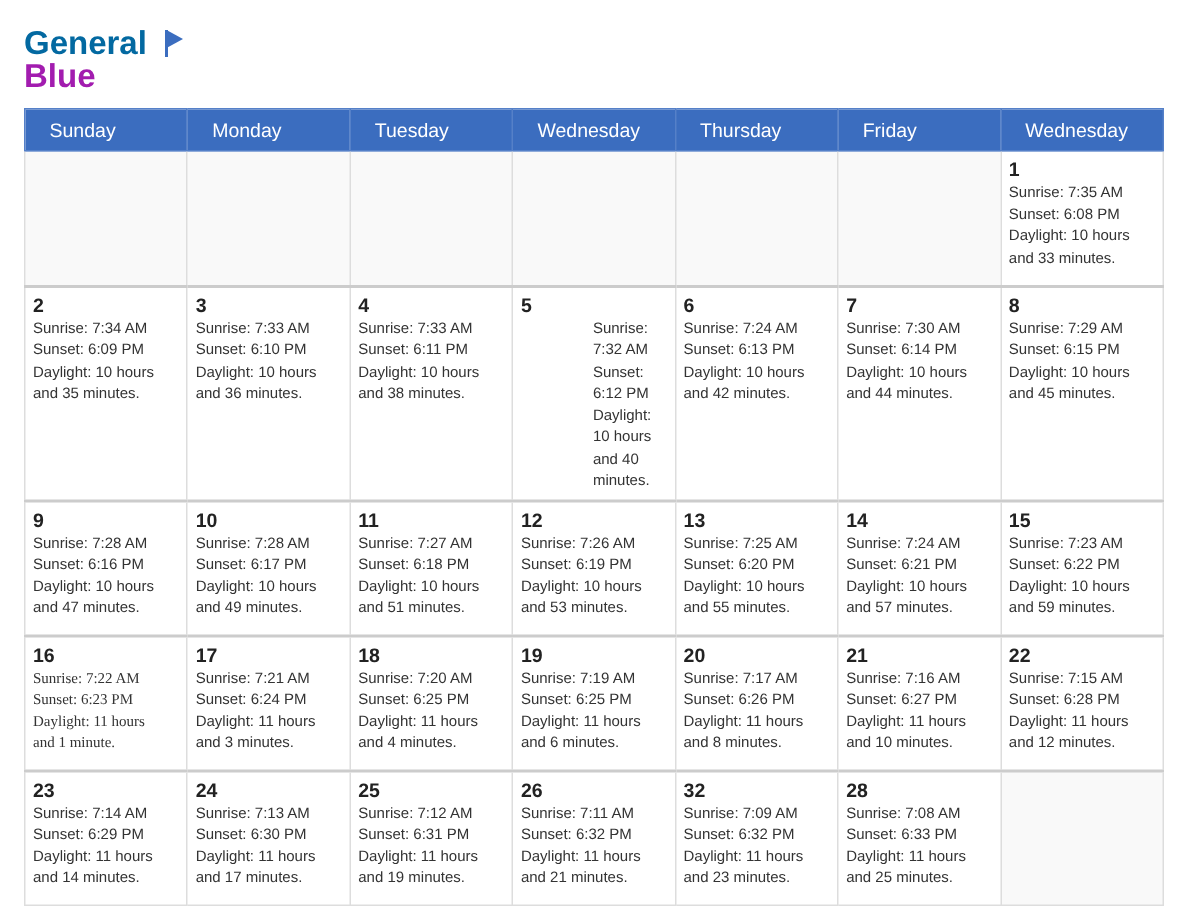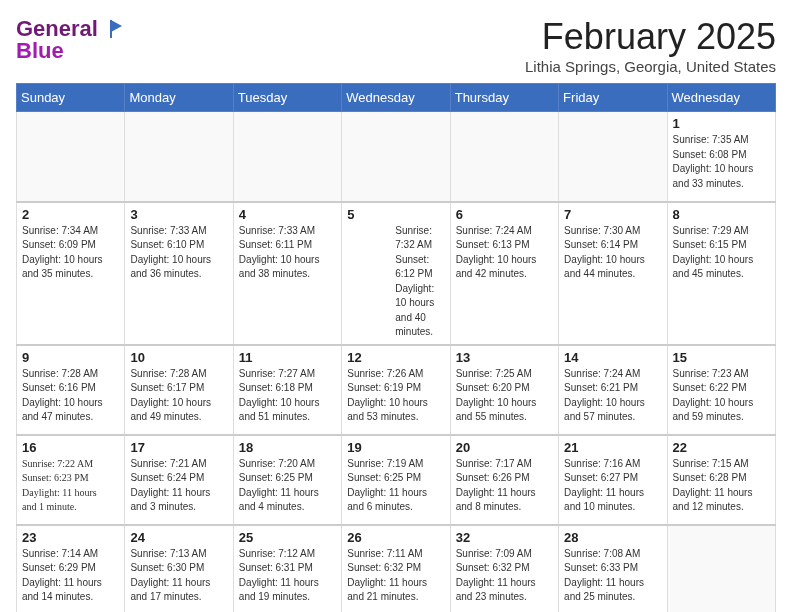--- a/index.html
+++ b/index.html
@@ -34,21 +34,21 @@
       color: #444;
     }
     .calendar {
       width: 100%;
       border-collapse: collapse;
       border: 1px solid #ccc;
     }
     .calendar th {
       background-color: #3b6dbf;
       color: #fff;
-      padding: 6px 4px;
+      padding: 6px 16px;
       font-size: 13px;
       font-weight: normal;
       text-align: left;
       border: 1px solid #5580c8;
     }
     .calendar td {
       vertical-align: top;
       padding: 4px 5px;
       font-size: 10.5px;
       color: #333;
@@ -75,31 +75,27 @@
     .week-row td {
       border-top: 2px solid #ccc;
     }
   </style>
 </head>
 <body>
 
 <div class="header-area">
   <div class="logo">
     <div style="display:flex;align-items:center;gap:2px;">
-      <span style="font-size:22px;font-weight:bold;color:#701a75;">General</span>
+      <span style="font-size:22px;font-weight:bold;color:#0369a1;">General</span>
       <svg width="22" height="22" viewBox="0 0 22 22">
         <polygon points="11,2 22,8 11,14" fill="#3b6dbf"></polygon>
         <rect x="10" y="2" width="2" height="18" fill="#3b6dbf"></rect>
       </svg>
     </div>
     <span style="font-size:22px;font-weight:bold;color:#a21caf;margin-top:-4px;">Blue</span>
-  </div>
-  <div class="title-area">
-    <div class="month-title">February 2025</div>
-    <div class="location">Lithia Springs, Georgia, United States</div>
   </div>
 </div>
 
 <table class="calendar">
   <thead>
     <tr>
     <th>Sunday</th>
         <th>Monday</th>
         <th>Tuesday</th>
         <th>Wednesday</th>

